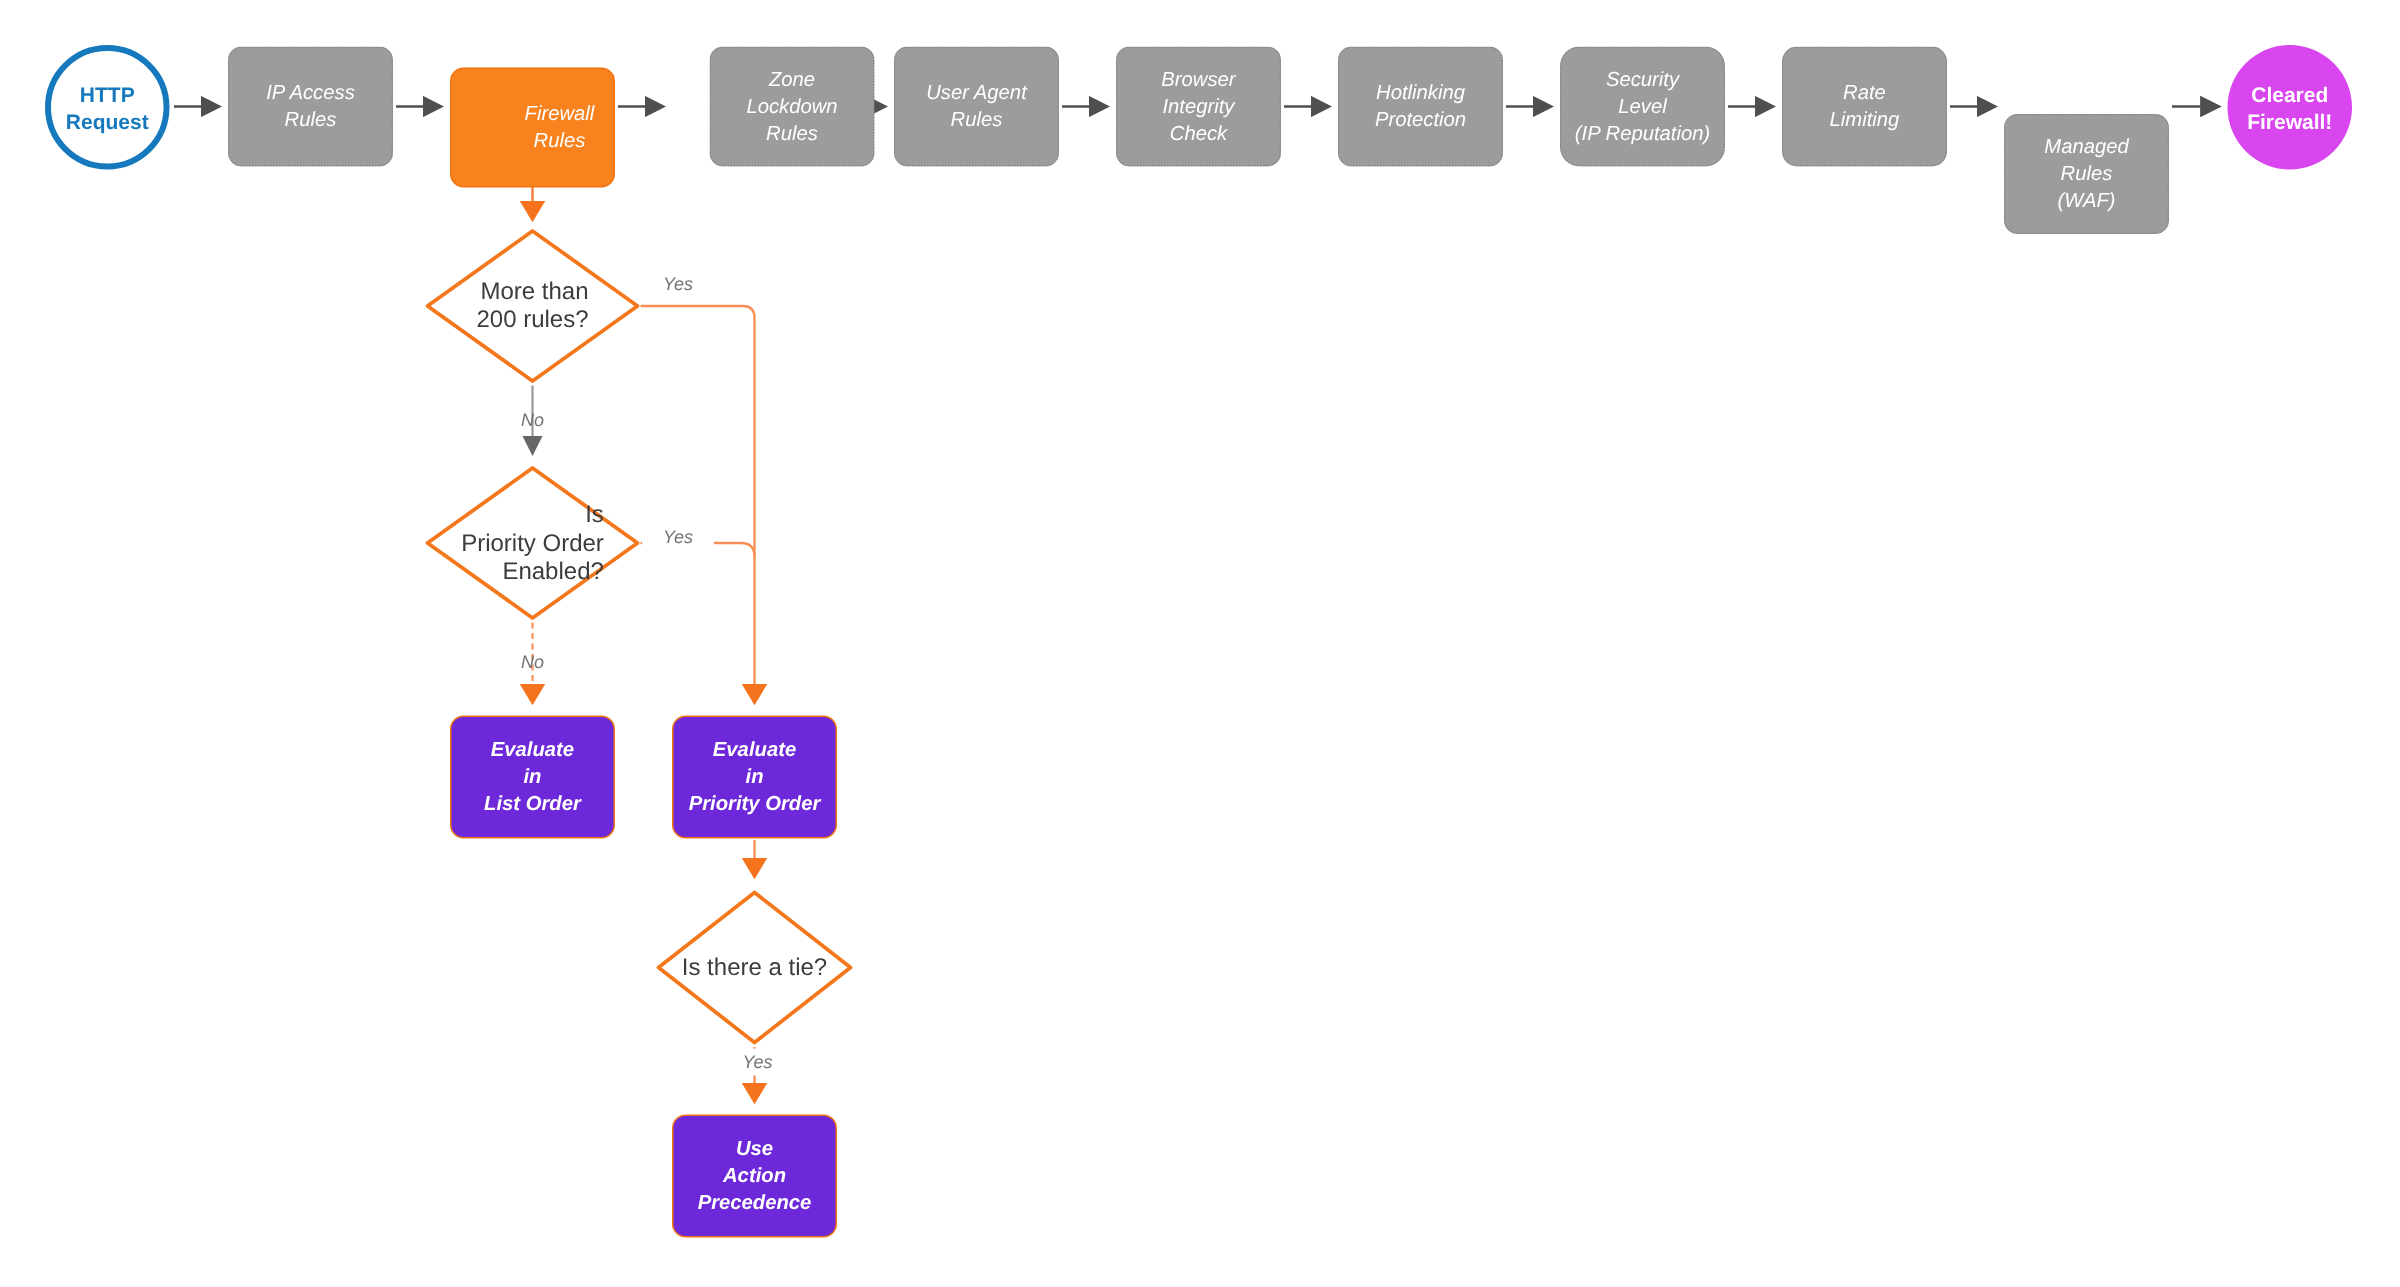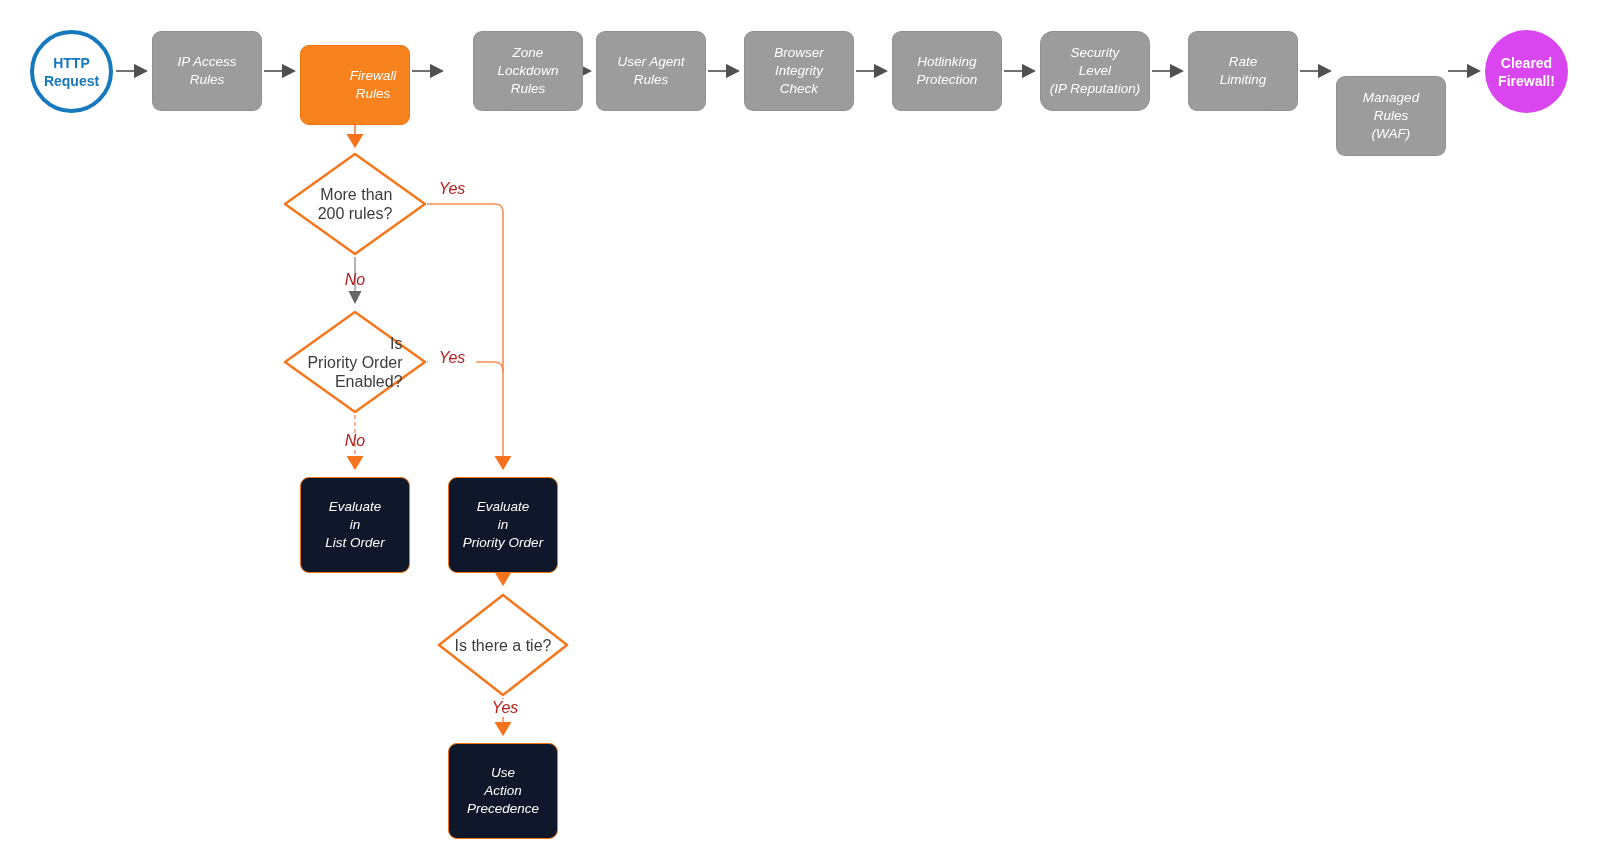--- a/index.html
+++ b/index.html
@@ -62,28 +62,29 @@
     border: 4px solid #1678bd;
     color: #1678bd;
   }
   .circle.filled {
     background: #d946ef;
     border: none;
     color: #ffffff;
   }
   .outcome {
     width: 110px;
-    height: 96px;
+    height: 82px;
     border-radius: 9px;
-    background: #0f172a;
+    background: #6d28d9;
     border: 1px solid #ef7410;
     color: #ffffff;
     font-style: italic;
     font-size: 13.5px;
     line-height: 18px;
+    font-weight: bold;
   }
   .diamond {
     position: absolute;
   }
   .diamond svg {
     position: absolute;
     left: 0;
     top: 0;
   }
   .diamond .diamond-label {
@@ -96,22 +97,22 @@
     color: #3c3c3c;
     font-size: 16px;
     line-height: 19px;
     white-space: pre-line;
   }
   .edge-label {
     position: absolute;
     width: 44px;
     text-align: center;
     font-style: italic;
-    font-size: 16px;
-    color: #b91c1c;
+    font-size: 12px;
+    color: #737373;
     line-height: 18px;
   }
   .edge-label.masked {
     background: #ffffff;
     padding: 0 2px;
   }
 </style>
 </head>
 <body>
 
@@ -197,21 +198,21 @@
     <span class="label">Hotlinking
 Protection</span>
   </div>
 
   <div class="node stage gray" style="left:1040px; top:31px;border-radius:13px;">
     <span class="label">Security
 Level
 (IP Reputation)</span>
   </div>
 
-  <div class="node stage gray" style="left:1188px; top:31px;">
+  <div class="node stage gray" style="left:1188px; top:31px;border-radius:10px;">
     <span class="label">Rate
 Limiting</span>
   </div>
 
   <div class="node stage gray" style="left:1336px; top:31px;margin-top:45px;">
     <span class="label">Managed
 Rules
 (WAF)</span>
   </div>
 

